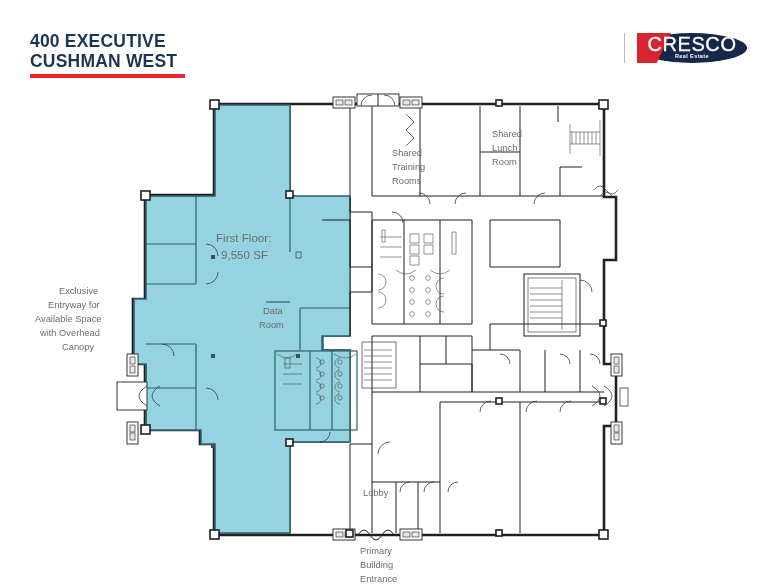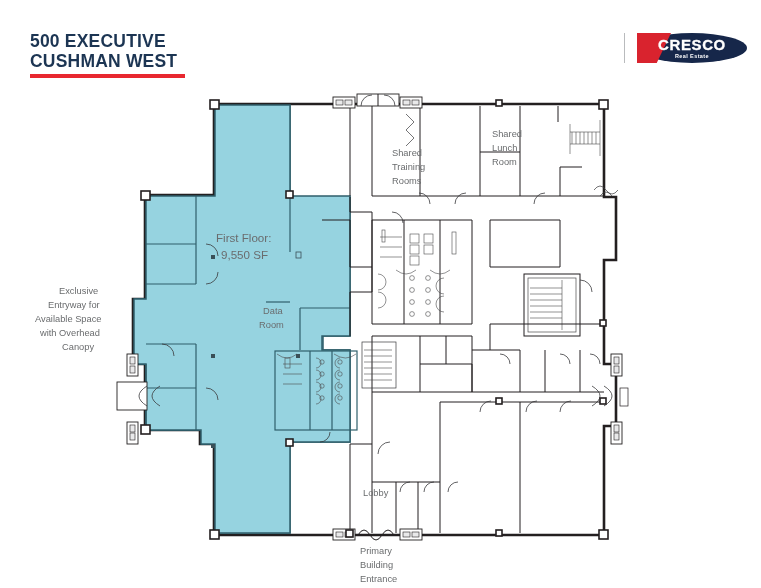--- a/index.html
+++ b/index.html
@@ -110,22 +110,22 @@
     left: 0; top: 2px;
     width: 110px;
     height: 30px;
     display: flex;
     flex-direction: column;
     align-items: center;
     justify-content: center;
   }
   #cresco-name {
     color: #ffffff;
-    font-weight: bold;
-    font-size: 15px;
+    font-weight: normal;
+    font-size: 20px;
     letter-spacing: 0.6px;
     line-height: 15px;
     -webkit-text-stroke: 0.3px #ffffff;
   }
   #cresco-sub {
     color: #ffffff;
     font-weight: bold;
     font-size: 5.5px;
     letter-spacing: 0.4px;
     line-height: 7px;
@@ -168,21 +168,21 @@
   .door      { fill: none; stroke: #3a3a3c; stroke-width: 0.8; }
   .col       { fill: #ffffff; stroke: #231f20; stroke-width: 1.6; }
   .stair     { fill: none; stroke: #4a4a4c; stroke-width: 0.6; }
 </style>
 </head>
 <body>
 
 <div id="header">
 
   <div id="title-block">
-    <div class="title-line">500 EXECUTIVE</div>
+    <div class="title-line">400 EXECUTIVE</div>
     <div class="title-line">CUSHMAN WEST</div>
     <div id="title-underline"></div>
   </div>
 
   <div id="logo-area">
 
 
     <div id="logo-divider"></div>
 
     <div id="cresco-logo">

